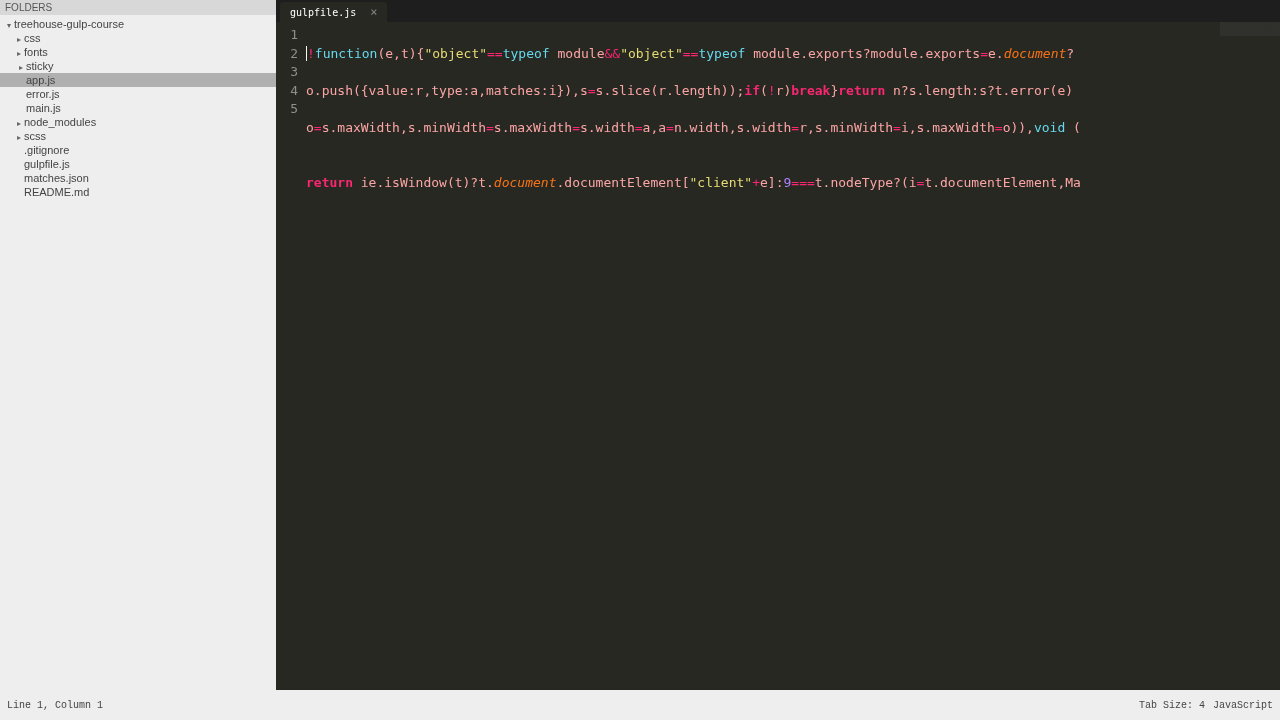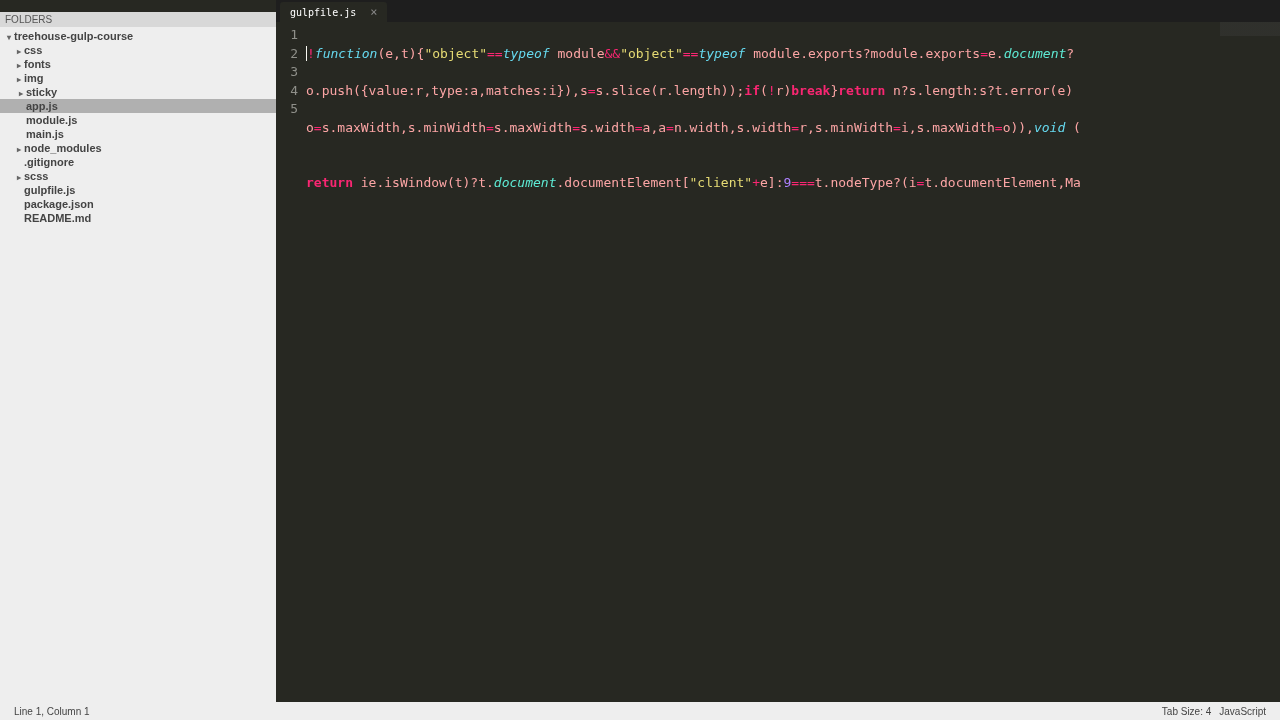--- a/index.html
+++ b/index.html
@@ -20,34 +20,32 @@
   overflow: hidden;
 }
 .sidebar {
   width: 276px;
   background: #eeeeee;
   color: #333;
   display: flex;
   flex-direction: column;
   font-family: Arial, sans-serif;
   font-size: 11px;
-  margin-top: 12px;
 }
 .sidebar-header {
   background: #d8d8d8;
   padding: 2px 5px;
   font-size: 10px;
   color: #555;
   font-weight: normal;
 }
 .tree {
   flex: 1;
   padding: 2px 0;
   overflow-y: auto;
-  font-weight: bold;
 }
 .tree-item {
   padding: 1px 0 1px 4px;
   cursor: pointer;
   white-space: nowrap;
   color: #444;
 }
 .tree-item.selected { background: #b0b0b0; }
 .disclosure {
   display: inline-block;
@@ -121,69 +119,68 @@
 .minimap {
   position: absolute;
   top: 0;
   right: 0;
   width: 60px;
   height: 14px;
   background: linear-gradient(to bottom, #444 0%, #444 100%);
   opacity: 0.3;
 }
 .status-bar {
-  height: 18px;
+  height: 30px;
   background: #eeeeee;
   color: #444;
   display: flex;
   align-items: center;
   font-size: 10px;
-  font-family: Liberation Sans, sans-serif;
-  padding: 0 14px;
+  font-family: Liberation Mono, monospace;
+  padding: 0 7px;
 }
 .status-left { flex: 0 0 auto; }
 .status-spacer { flex: 1; }
 .status-item { margin-left: 8px; }
 
 
 .kw { color: #f92672; font-weight: bold; }       
-.fn { color: #66d9ef; font-style: italic; } 
+.fn { color: #66d9ef; } 
 .str { color: #e6db74; }      
 .num { color: #ae81ff; }      
 .op { color: #f92672; }       
-.obj { color: #5eead4; font-style: italic; } 
+.obj { color: #f97316; font-style: italic; } 
 .plain { color: #fca5a5; }
 .cursor {
   display: inline-block;
   width: 1px;
   height: 15px;
   background: #f8f8f2;
   vertical-align: text-bottom;
 }
 </style>
 </head>
 <body>
 
 <div class="main-area">
   <div class="sidebar">
     <div class="sidebar-header">FOLDERS</div>
     <div class="tree" id="tree">
         <div class="tree-item indent-0"><span class="disclosure">▾</span><span>treehouse-gulp-course</span></div>
         <div class="tree-item indent-1"><span class="disclosure">▸</span><span>css</span></div>
         <div class="tree-item indent-1"><span class="disclosure">▸</span><span>fonts</span></div>
-        <div class="tree-item indent-1"><span class="disclosure">▸</span><span>img</span></div>
         <div class="tree-item indent-2"><span class="disclosure">▸</span><span>sticky</span></div>
         <div class="tree-item indent-2 selected"><span class="disclosure"></span><span>app.js</span></div>
-        <div class="tree-item indent-2"><span class="disclosure"></span><span>module.js</span></div>
+        <div class="tree-item indent-2"><span class="disclosure"></span><span>error.js</span></div>
         <div class="tree-item indent-2"><span class="disclosure"></span><span>main.js</span></div>
         <div class="tree-item indent-1"><span class="disclosure">▸</span><span>node_modules</span></div>
+        <div class="tree-item indent-1"><span class="disclosure">▸</span><span>scss</span></div>
         <div class="tree-item indent-1"><span class="disclosure"></span><span>.gitignore</span></div>
-        <div class="tree-item indent-1"><span class="disclosure">▸</span><span>scss</span></div>
         <div class="tree-item indent-1"><span class="disclosure"></span><span>gulpfile.js</span></div>
-        <div class="tree-item indent-1"><span class="disclosure"></span><span>package.json</span></div>
+        <div class="tree-item indent-1"><span class="disclosure"></span><span>matches.json</span></div>
         <div class="tree-item indent-1"><span class="disclosure"></span><span>README.md</span></div>
       </div>
   </div>
 
   <div class="editor-panel">
     <div class="tab-bar">
       <div class="tab active">
         <span>gulpfile.js</span>
         <span class="tab-close">×</span>
       </div>

